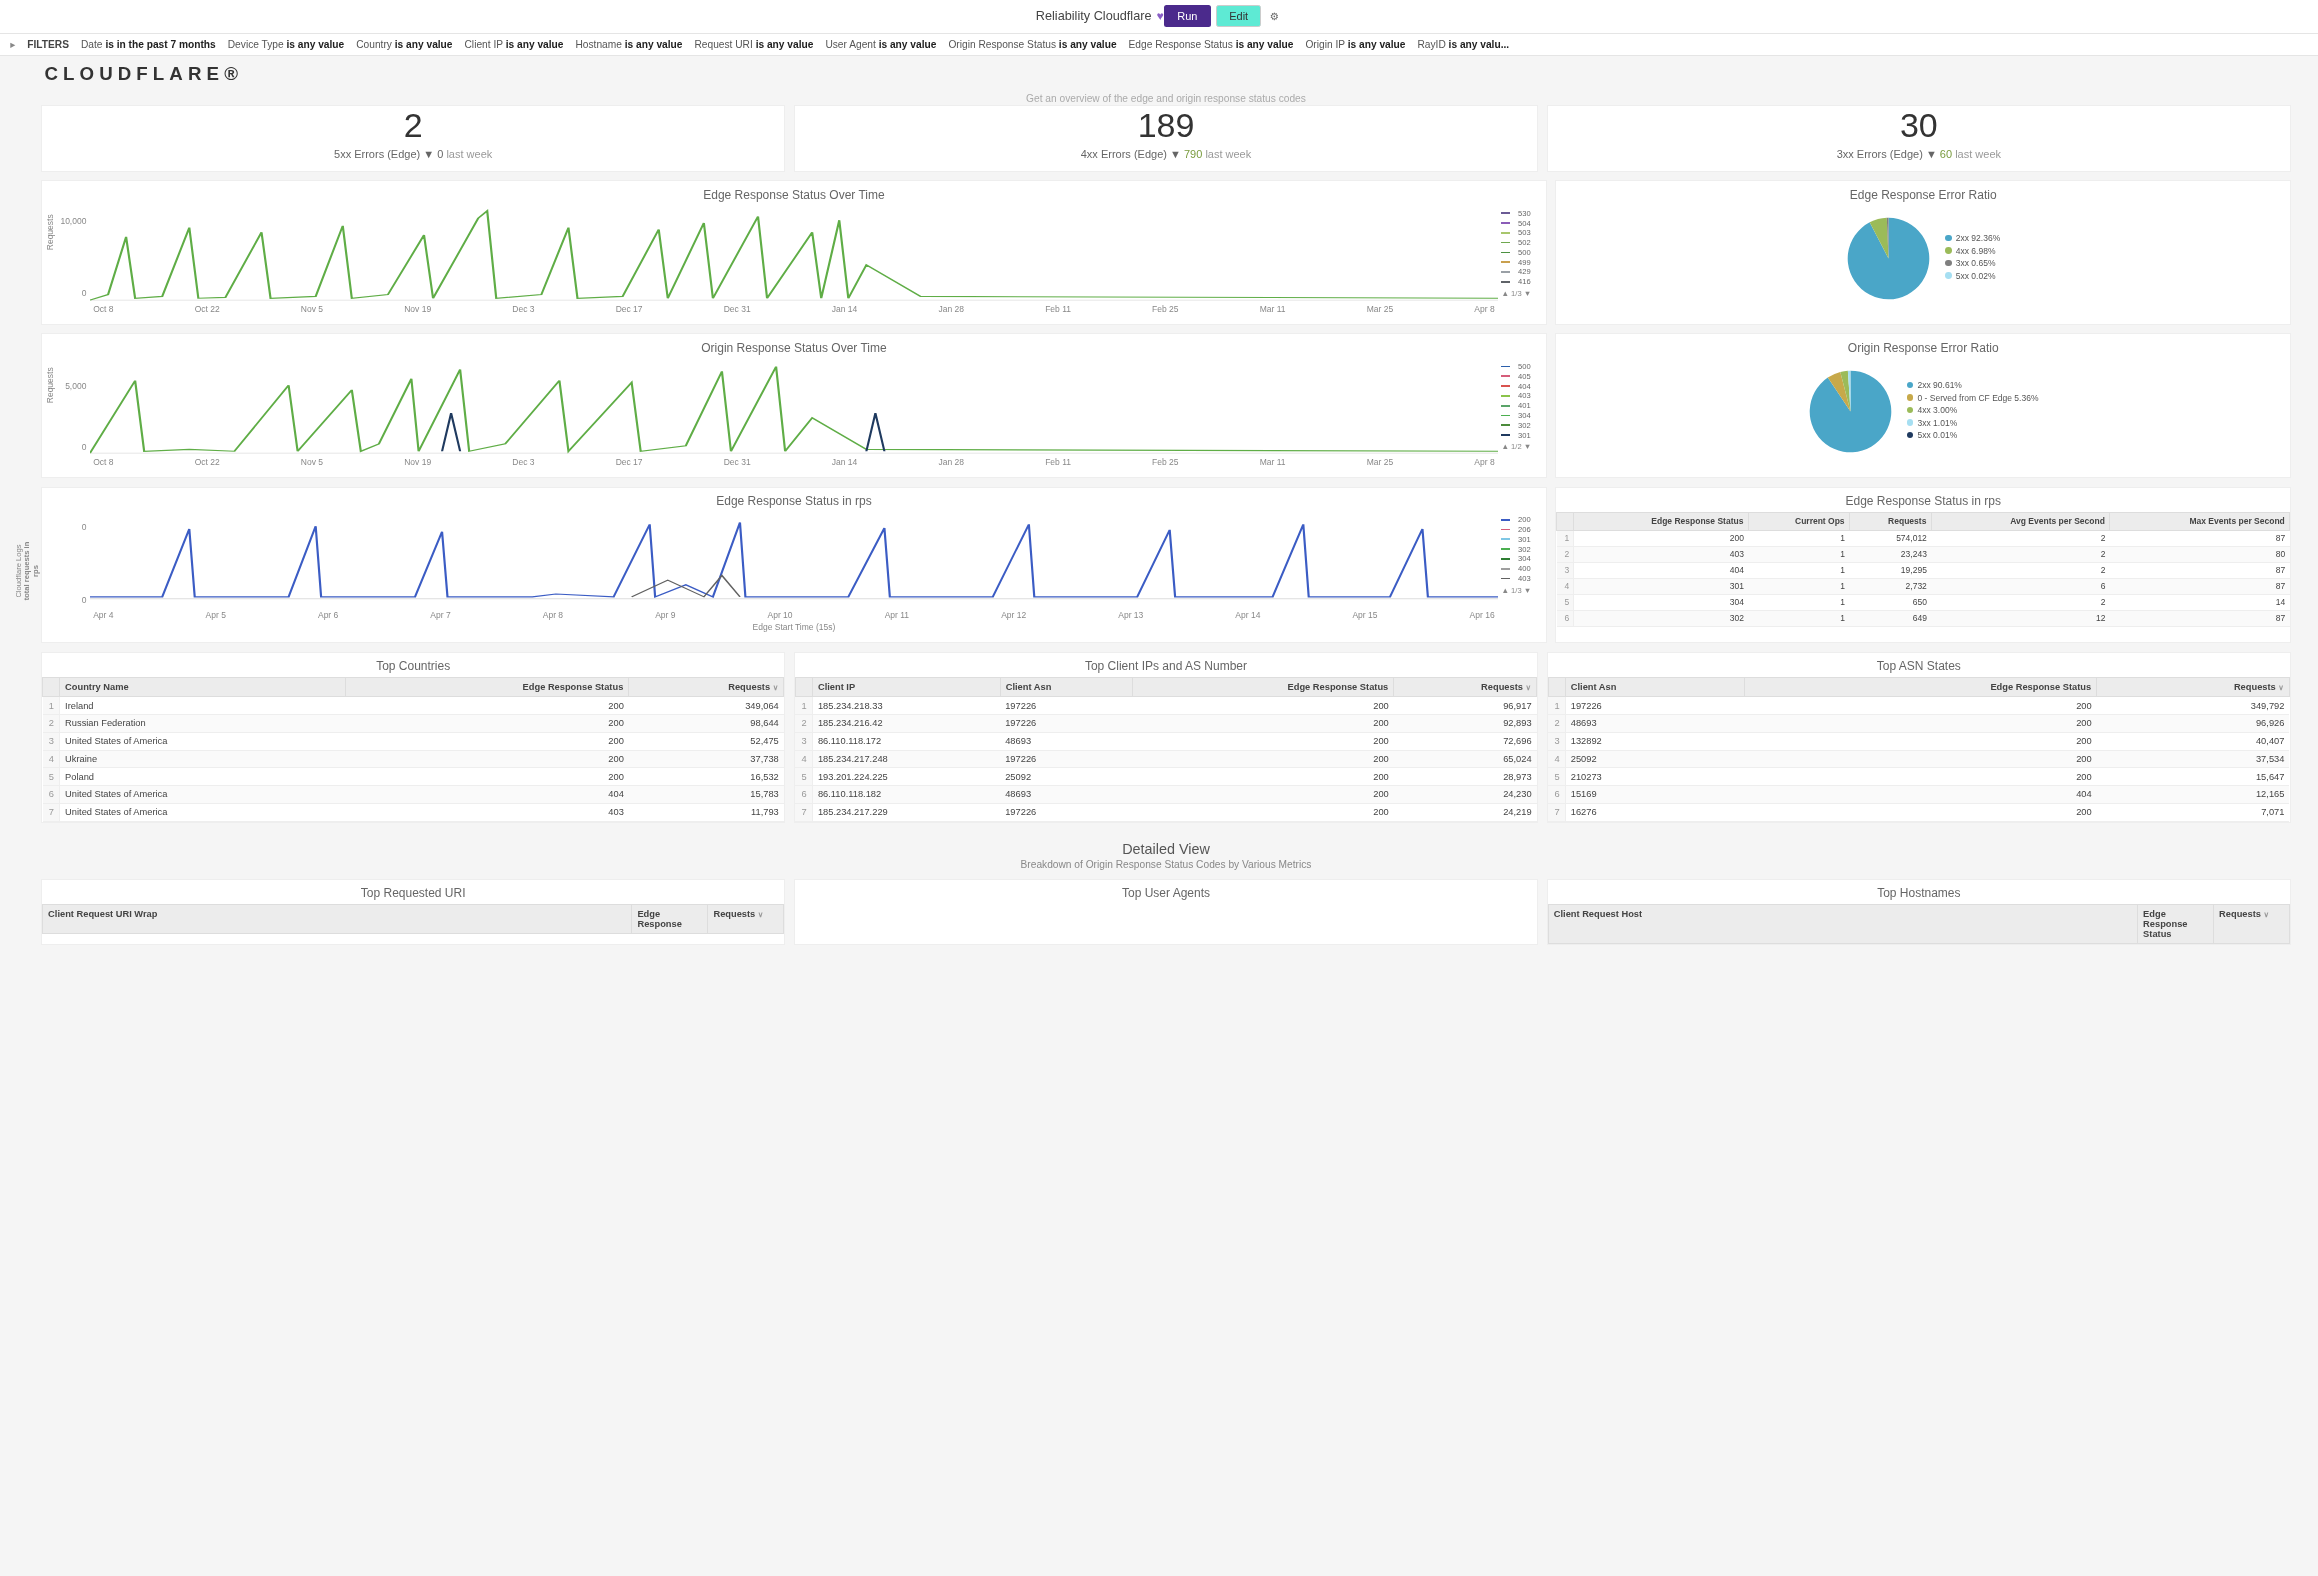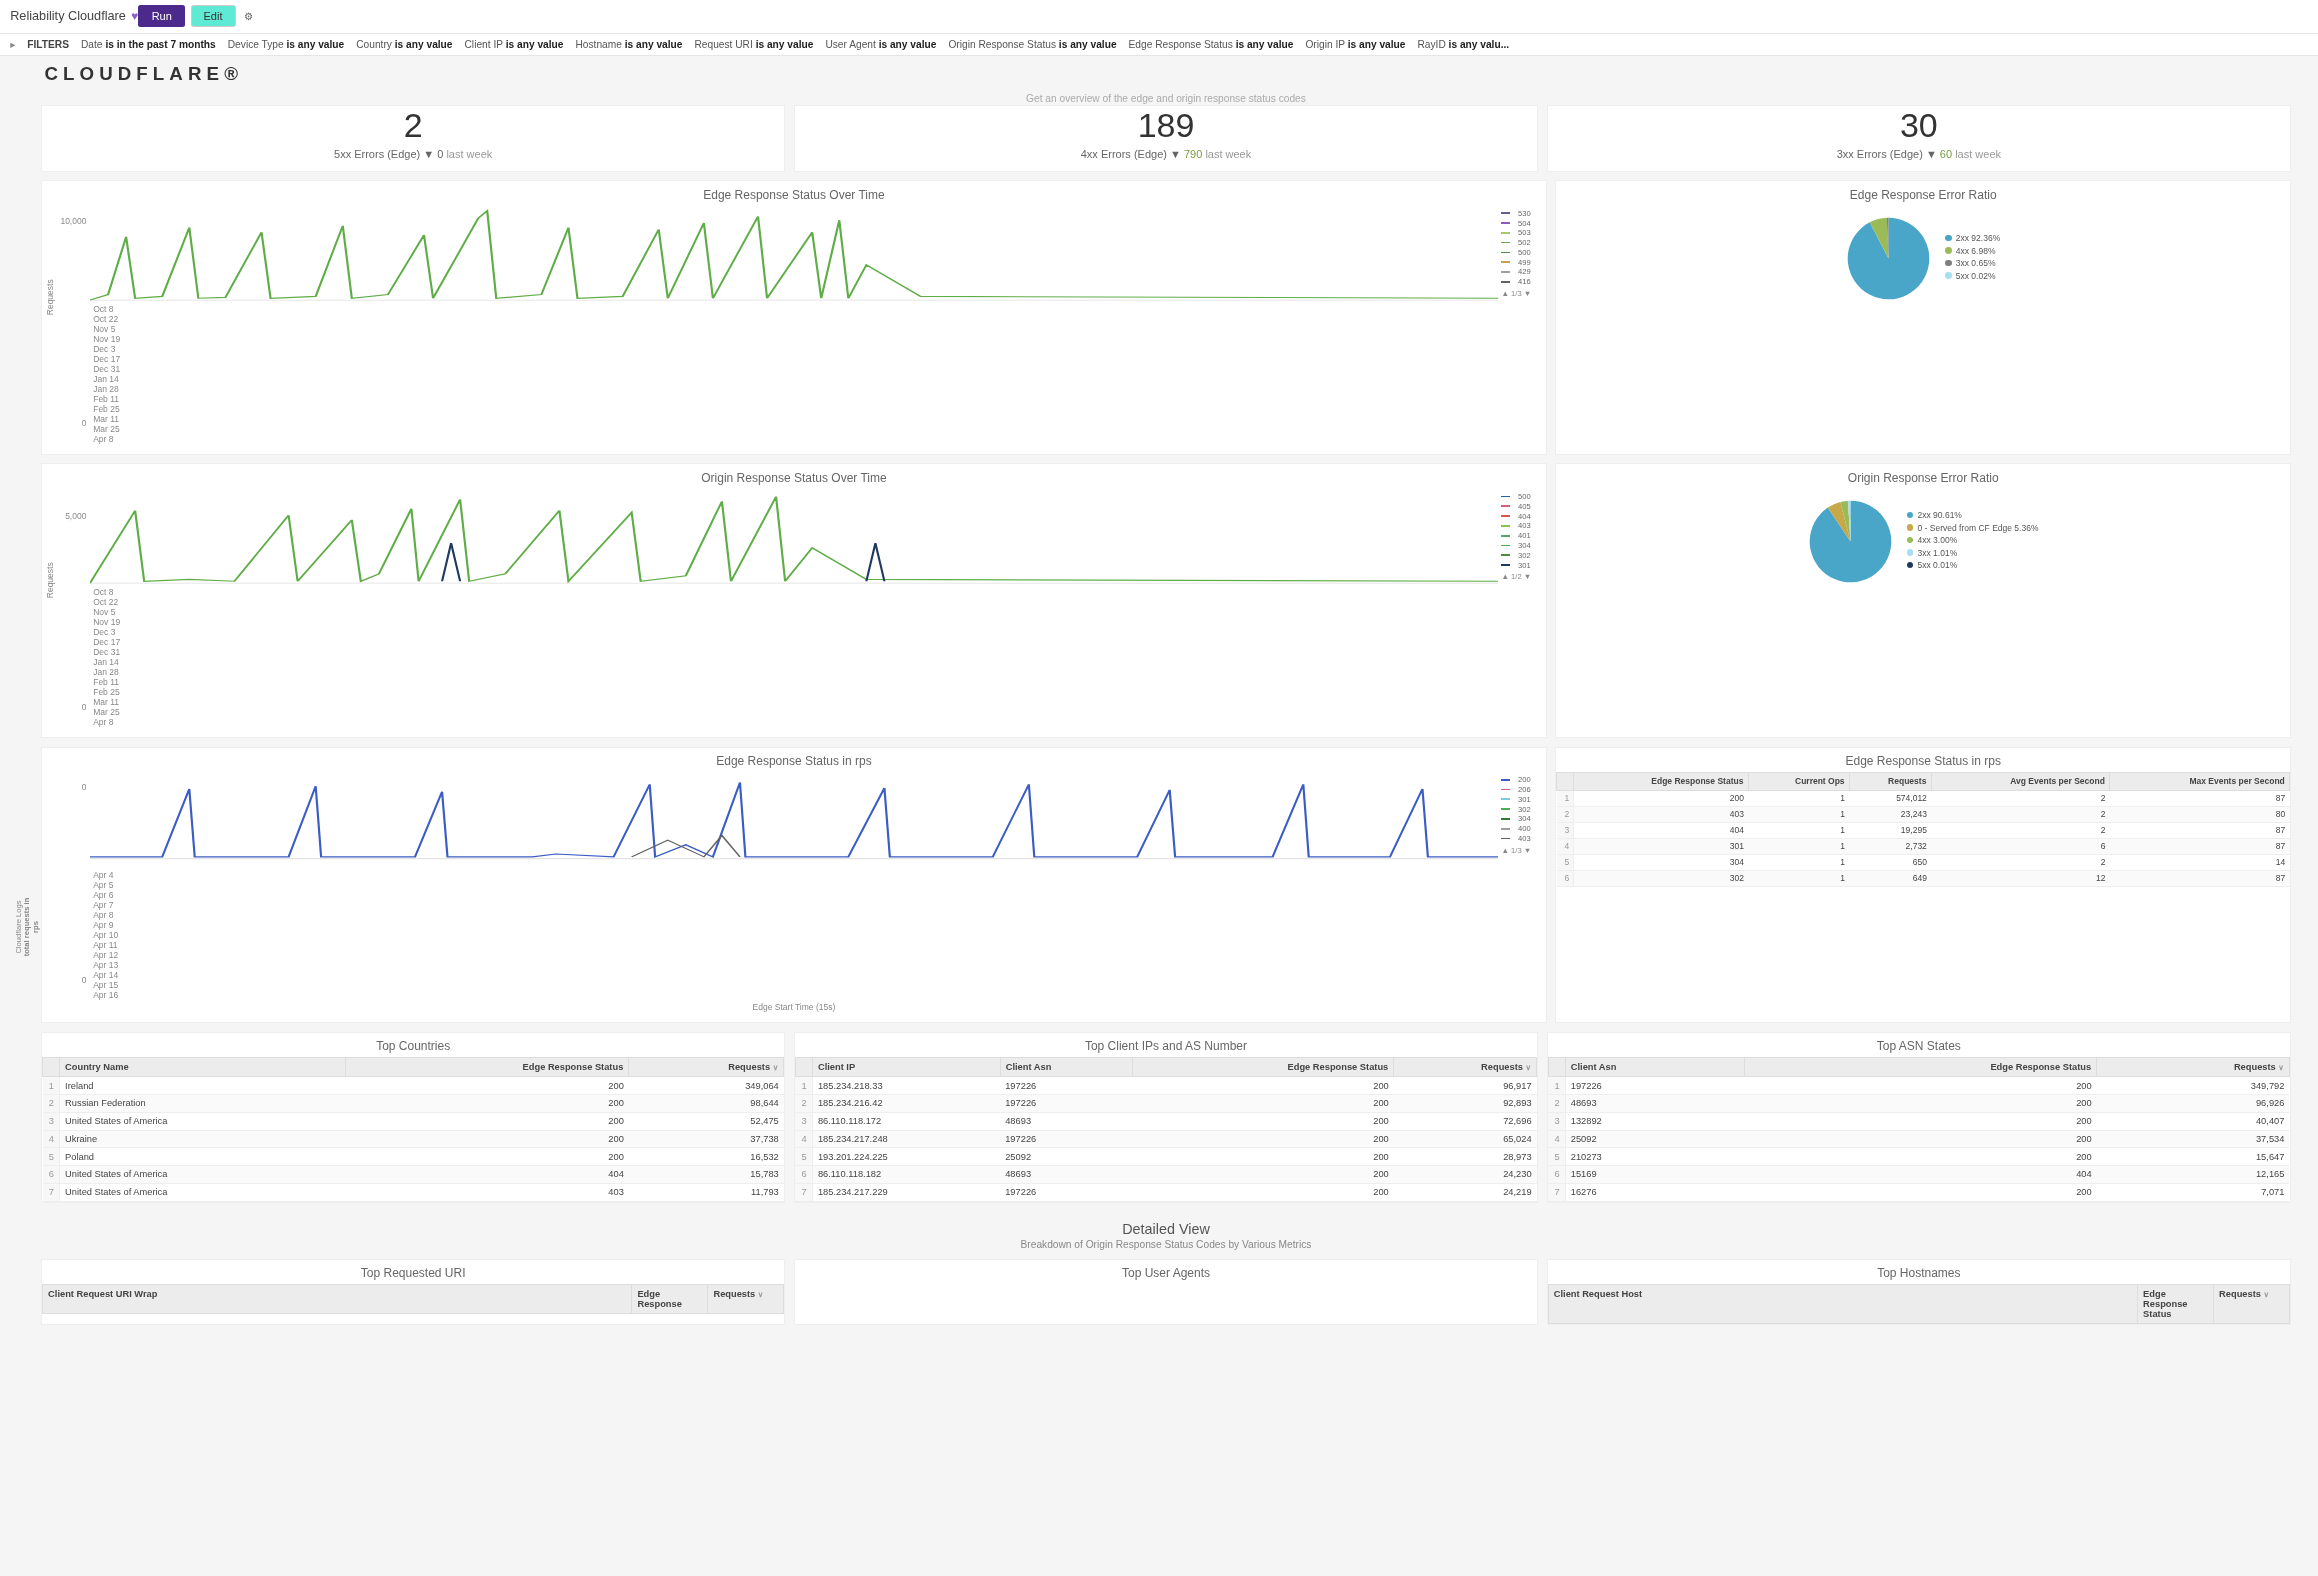--- a/index.html
+++ b/index.html
@@ -1,17 +1,17 @@
 <!DOCTYPE html>
 <html style="font-size:13.6px"><head>
 <meta charset="utf-8">
 <style>
 * { box-sizing: border-box; margin: 0; padding: 0; }
 body { font-family: -apple-system, BlinkMacSystemFont, "Segoe UI", Helvetica, Arial, sans-serif; background: #f5f5f5; color: #333; font-size: 10.2px; }
-.topbar { display: flex; justify-content: flex-start; align-items: center; padding: 5.1px 10.2px; background: #fff; border-bottom: 0.8px solid #e5e5e5; }
+.topbar { display: flex; justify-content: center; align-items: center; padding: 5.1px 10.2px; background: #fff; border-bottom: 0.8px solid #e5e5e5; }
 .topbar-left { display: flex; align-items: center; gap: 5.1px; font-size: 12.7px; color: #444; }
 .heart { color: #8a5fc6; font-size: 12px; }
 .topbar-right { display: flex; align-items: center; gap: 5.1px; }
 .btn-run { background: #4B2A8C; color: #fff; border: none; padding: 5.1px 13.6px; border-radius: 2.5px; font-size: 11px; cursor: pointer; }
 .btn-edit { background: #5eead4; color: #333; border: 0.8px solid #ccc; padding: 4.2px 12px; border-radius: 2.5px; font-size: 11px; cursor: pointer; }
 .gear { color: #666; cursor: pointer; padding: 3.4px; }
 .filterbar { display: flex; align-items: center; gap: 12px; padding: 5.1px 10.2px; background: #fff; border-bottom: 0.8px solid #e5e5e5; font-size: 10.2px; color: #555; overflow: hidden; white-space: nowrap; }
 .filterbar .arrow { color: #888; cursor: pointer; }
 .filterbar .label { font-weight: 600; color: #444; }
 .filterbar .filter-item { cursor: pointer; }
@@ -29,21 +29,21 @@
 .sub-line { text-align: center; font-size: 11px; color: #666; padding: 3.4px 0 10.2px 0; }
 .sub-line .delta-down { color: #666; }
 .sub-line .delta-val-z { color: #666; }
 .sub-line .delta-val-gr { color: #7a9c3f; font-weight: 500;}
 .sub-line .period { color: #999; }
 .chart-body { display: flex; padding: 3.4px 6.8px 10.2px 6.8px; min-height: 110px; }
 .chart-plot { flex: 1; position: relative; }
 .y-axis-label { position: absolute; left: -3.4px; top: 50%; transform: rotate(-90deg) translateX(30%); transform-origin: left top; font-size: 8.5px; color: #888; white-space: nowrap; }
 .y-axis-label-multi { position: absolute; left: -34px; top: 80%; transform: rotate(-90deg); transform-origin: left top; font-size: 7.6px; color: #888; white-space: nowrap; line-height: 1.1; text-align: center; width: 76px;}
 .svg-chart { width: 100%; height: 93px; }
-.x-ticks { display: flex; justify-content: space-between; font-size: 8.5px; color: #888; padding: 0 3.4px; flex-direction: column; }
+.x-ticks { display: flex; justify-content: space-between; font-size: 8.5px; color: #888; padding: 0 3.4px; }
 .x-axis-label { text-align: center; font-size: 8.5px; color: #888; padding-top: 1.7px;}
 .legend { width: 41px; font-size: 7.6px; color: #666; padding-left: 3.4px; }
 .legend-item { display: flex; align-items: center; gap: 8px; margin-bottom: 0.8px; }
 .legend-swatch { width: 8.5px; height: 1.7px; display: inline-block; }
 .legend-pager { font-size: 7.6px; color: #888; padding-top: 1.7px; cursor: pointer;}
 .pie-body { display: flex; align-items: center; justify-content: center; gap: 13.6px; padding: 10.2px 6.8px 17px 6.8px; }
 .pie-svg { width: 85px; height: 85px; }
 .pie-legend { font-size: 8.5px; color: #555; }
 .pie-legend-item { display: flex; align-items: center; gap: 4.2px; margin-bottom: 2.5px; }
 .dot { width: 6.8px; height: 6.8px; border-radius: 50%; display: inline-block; }

